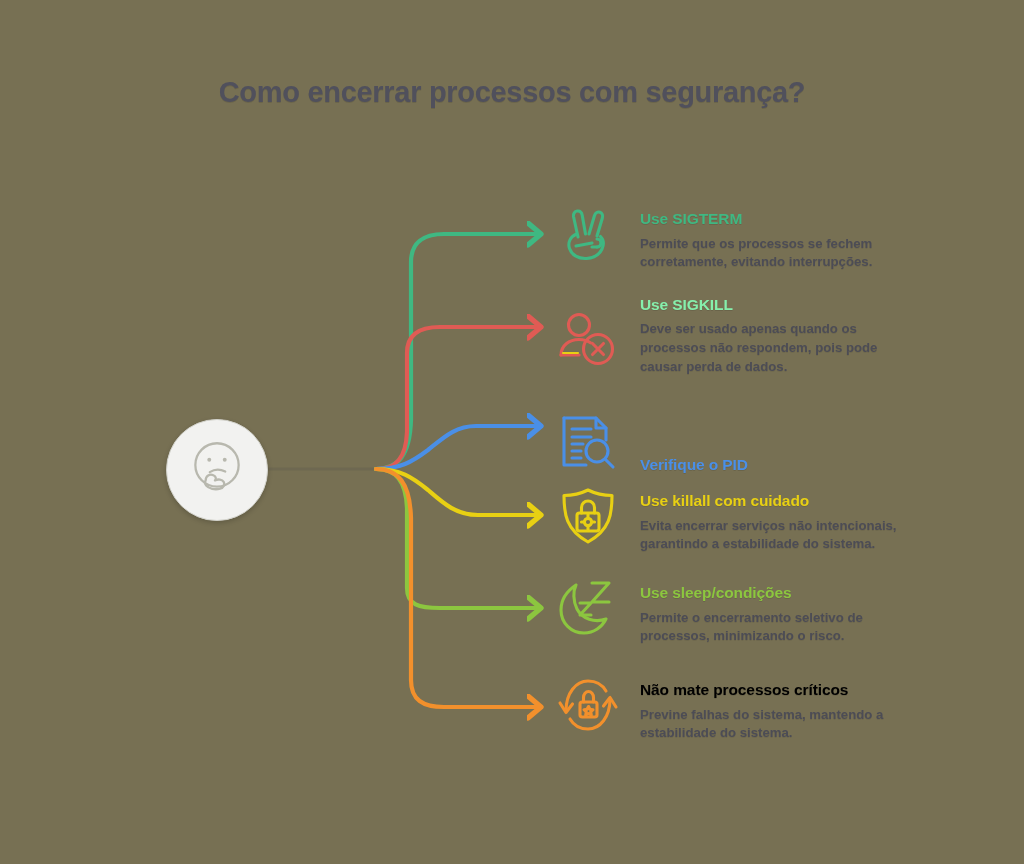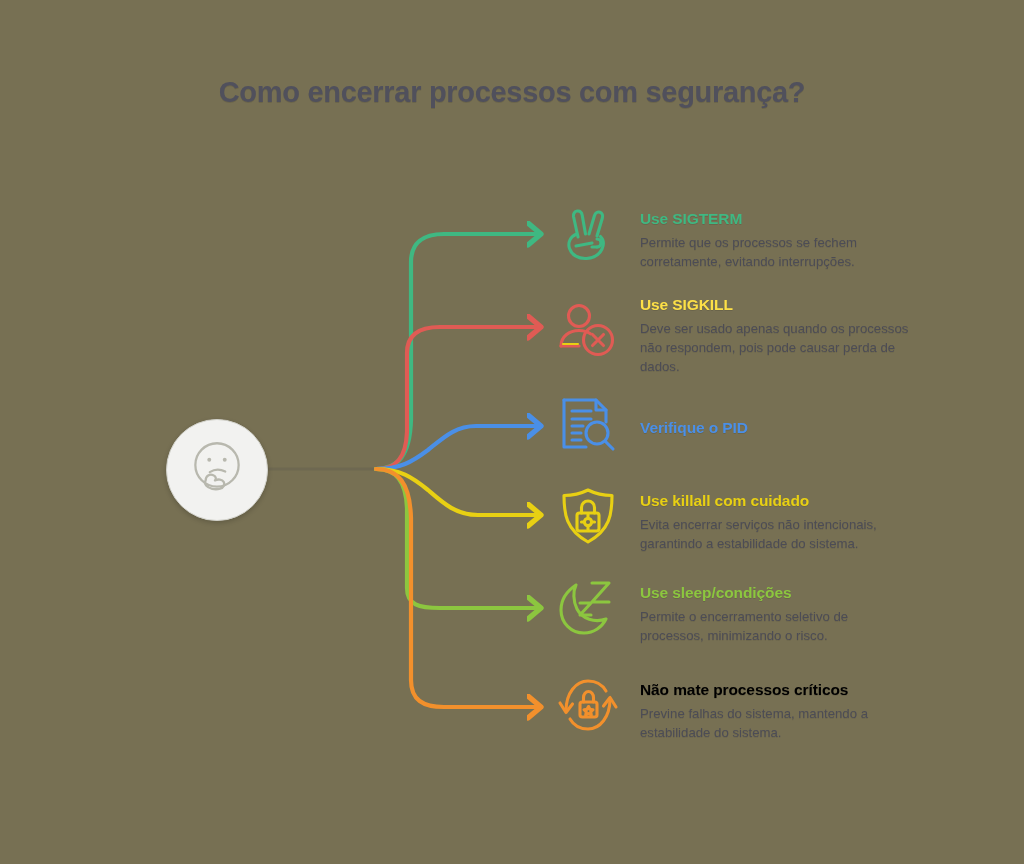--- a/index.html
+++ b/index.html
@@ -60,21 +60,21 @@
     align-items: center;
     justify-content: center;
   }
 
   
   .item {
     position: absolute;
     left: 556px;
     width: 420px;
     display: flex;
-    align-items: center;
+    align-items: flex-end;
   }
   .item-icon {
     width: 74px;
     flex: 0 0 74px;
     height: 72px;
     display: flex;
     align-items: flex-start;
     justify-content: flex-start;
     padding-top: 2px;
     box-sizing: border-box;
@@ -87,32 +87,32 @@
   .item-title {
     font-size: 15.5px;
     font-weight: bold;
     letter-spacing: -0.1px;
     margin: 0 0 7px 0;
     text-shadow: 0 1px 0 rgba(0,0,0,0.10);
     line-height: 1.1;
   }
   .item-desc {
     font-size: 13.2px;
-    font-weight: normal;
+    font-weight: bold;
     line-height: 1.42;
     color: #4c4c55;
     margin: 0;
     max-width: 272px;
     text-shadow: 0 1px 0 rgba(0,0,0,0.07);
   }
 
   
   #item-0 { top: 200px; }
   #item-1 { top: 286px; }
-  #item-2 { top: 390px; }
+  #item-2 { top: 408px; }
   #item-3 { top: 482px; }
   #item-4 { top: 574px; }
   #item-5 { top: 671px; }
 </style>
 </head>
 <body style="background: rgb(119, 112, 83);">
 
 <div id="canvas">
 
   <div id="title" style="color: rgb(80, 80, 92);">Como encerrar processos com segurança?</div>
@@ -195,21 +195,21 @@
           <circle cx="23" cy="19" r="10.5"></circle>
           <path d="M5,49 C5,39.5 13,33.5 23,33.5 C27.5,33.5 31.5,34.7 34.5,36.8"></path>
           <path d="M5,49 L23,49"></path>
           <circle cx="42" cy="43" r="14.5"></circle>
           <path d="M36.5,37.5 L47.5,48.5 M47.5,37.5 L36.5,48.5"></path>
         </g>
         <path d="M7,47 L22,47" fill="none" stroke="#e8d013" stroke-width="2.1" stroke-linecap="round"></path>
       </svg>
     </div>
     <div class="item-text">
-      <div class="item-title" style="color: #fde047;">Use SIGKILL</div>
+      <div class="item-title" style="color: #86efac;">Use SIGKILL</div>
       <div class="item-desc">Deve ser usado apenas quando os processos não respondem, pois pode causar perda de dados.</div>
     </div>
   </div>
 
   <div class="item" id="item-2">
     <div class="item-icon">
       <svg width="64" height="64" viewBox="0 0 64 64">
         <g fill="none" stroke="#4a8fe7" stroke-width="3.1" stroke-linecap="round" stroke-linejoin="round">
           <path d="M8,8 L40,8 L50,18 L50,30"></path>
           <path d="M8,8 L8,55 L30,55"></path>

